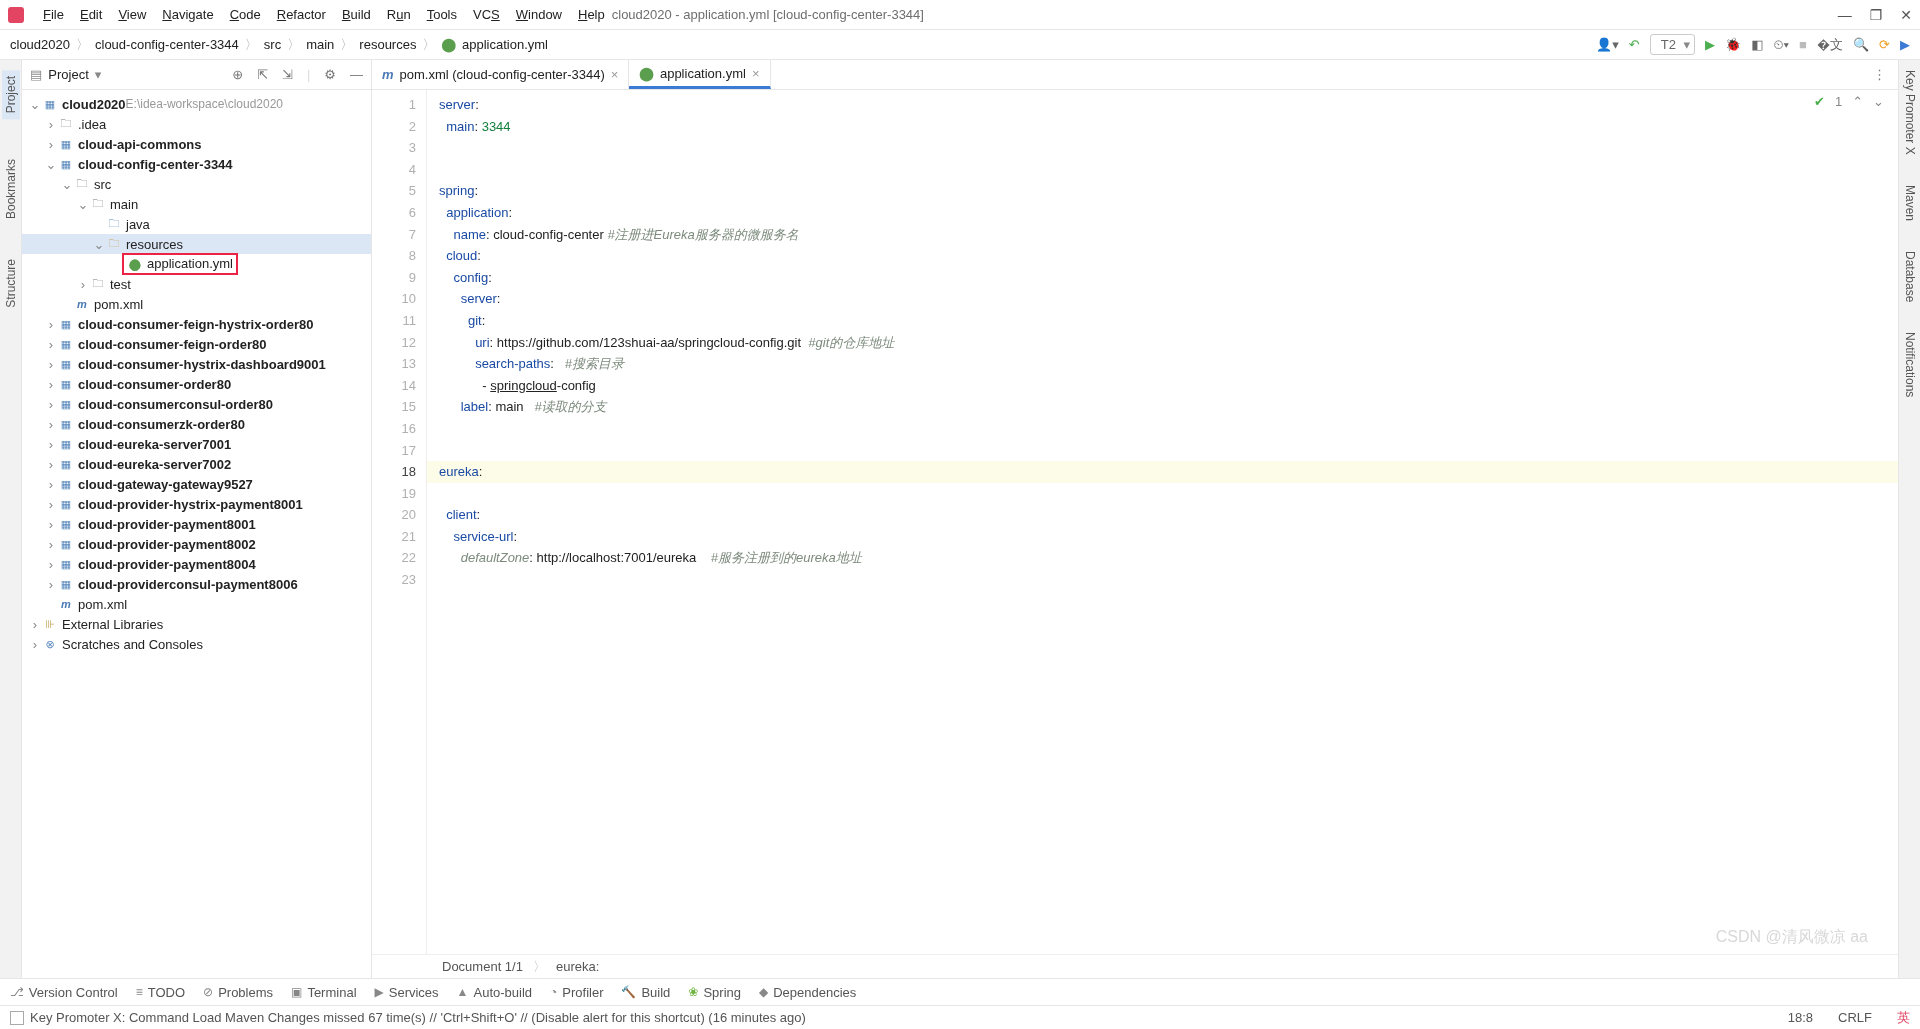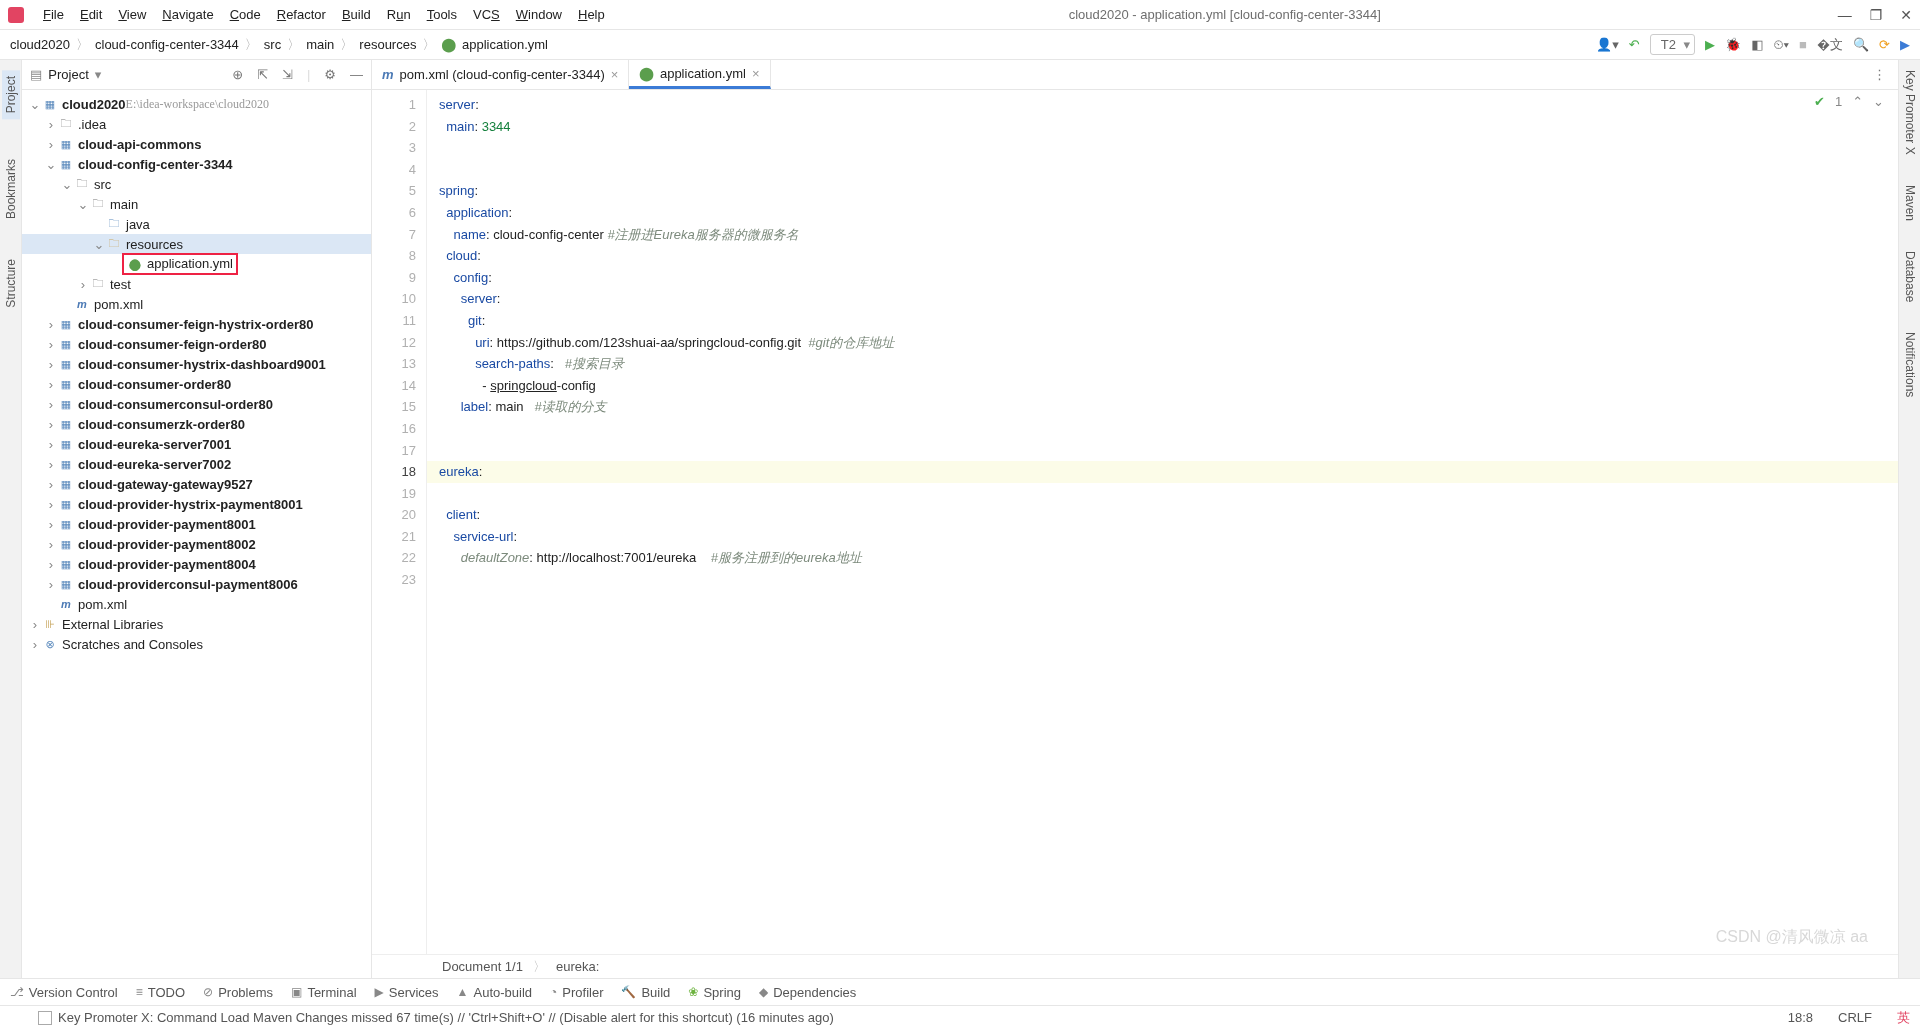--- a/index.html
+++ b/index.html
@@ -2,21 +2,21 @@
 <html><head>
 <meta charset="utf-8">
 <style>
 * { margin:0; padding:0; box-sizing:border-box; font-family:"Segoe UI",Arial,sans-serif; font-size:13px; }
 body { width:1920px; height:1029px; background:#fff; overflow:hidden; color:#222; }
 .titlebar { height:30px; display:flex; align-items:center; padding:0 8px; border-bottom:1px solid #e6e6e6; }
 .titlebar .logo { width:16px; height:16px; background:#e24462; border-radius:3px; margin-right:12px; }
 .menu { display:flex; gap:2px; }
 .menu span { padding:4px 7px; cursor:pointer; }
 .menu span u { text-decoration:underline; }
-.title-center { flex:1; text-align:center; color:#6e6e6e; }
+.title-center { flex:1; text-align:left; color:#6e6e6e; }
 .winbtns { display:flex; gap:18px; color:#555; }
 .winbtns span { cursor:pointer; font-size:14px; }
 .toolbar { height:30px; display:flex; align-items:center; padding:0 10px; border-bottom:1px solid #e6e6e6; justify-content:space-between; }
 .breadcrumb { display:flex; align-items:center; gap:3px; color:#222; }
 .breadcrumb .sep { color:#aaa; margin:0 3px; }
 .breadcrumb .yaml-ic { color:#5b9e4d; font-weight:bold; margin-right:3px; }
 .tool-right { display:flex; align-items:center; gap:10px; color:#666; }
 .tool-right .ic { cursor:pointer; }
 .run-combo { border:1px solid #ccc; border-radius:3px; padding:2px 18px 2px 10px; position:relative; }
 .run-combo::after { content:"▾"; position:absolute; right:4px; top:2px; color:#888; }
@@ -33,21 +33,21 @@
 .pane-header .hic { color:#777; cursor:pointer; margin-left:8px; }
 .tree { flex:1; overflow:auto; padding:4px 0; }
 .tree .row { display:flex; align-items:center; height:20px; padding:0 6px; cursor:pointer; white-space:nowrap; }
 .tree .row.selected { background:#dbe7f5; }
 .tree .chev { width:14px; display:inline-block; text-align:center; color:#888; }
 .tree .ind { display:inline-block; }
 .tree .ic { width:16px; height:16px; display:inline-flex; align-items:center; justify-content:center; margin-right:4px; font-size:11px; }
 .tree .folder { color:#777; }
 .tree .module { color:#5b8abd; }
 .tree .bold { font-weight:bold; }
-.tree .dim { color:#999; font-size:12px;font-family:Liberation Serif, serif; }
+.tree .dim { color:#999; font-size:12px; }
 .tree .yaml { color:#5b9e4d; font-weight:bold; }
 .tree .maven { color:#4c7ab5; font-weight:bold; font-style:italic; }
 .tree .highlighted { border:2px solid #e24; padding:1px 3px; }
 .editor-area { flex:1; display:flex; flex-direction:column; position:relative; }
 .tabs { height:30px; display:flex; align-items:stretch; border-bottom:1px solid #e6e6e6; }
 .tab { display:flex; align-items:center; padding:0 10px; border-right:1px solid #e6e6e6; gap:6px; cursor:pointer; position:relative; }
 .tab.active { border-bottom:3px solid #3b7bd6; }
 .tab .close { color:#999; font-size:13px; }
 .tab .mic { color:#4c7ab5; font-weight:bold; font-style:italic; }
 .tab .yic { color:#5b9e4d; font-weight:bold; }
@@ -65,21 +65,21 @@
 .insp { position:absolute; top:4px; right:14px; display:flex; align-items:center; gap:10px; color:#888; font-size:12px; }
 .insp .ok { color:#4caf50; }
 .crumb-bar { height:24px; border-top:1px solid #eee; display:flex; align-items:center; padding:0 70px; color:#555; gap:10px; }
 .crumb-bar .sep { color:#bbb; }
 .rightrail { width:22px; background:#f2f2f2; border-left:1px solid #e6e6e6; display:flex; flex-direction:column; align-items:center; padding-top:10px; gap:30px; }
 .rightrail .vtext { writing-mode:vertical-rl; font-size:12px; color:#555; cursor:pointer; white-space:nowrap; }
 .bottombar { height:27px; border-top:1px solid #e6e6e6; display:flex; align-items:center; padding:0 10px; gap:18px; color:#555; }
 .bottombar .item { display:flex; align-items:center; gap:5px; cursor:pointer; }
 .bottombar .ic { color:#888; font-size:12px; }
 .statusbar { height:24px; border-top:1px solid #e6e6e6; display:flex; align-items:center; padding:0 10px; color:#555; justify-content:space-between; }
-.statusbar .left { display:flex; align-items:center; gap:6px;margin-left:28px; }
+.statusbar .left { display:flex; align-items:center; gap:6px; }
 .statusbar .right { display:flex; align-items:center; gap:25px; }
 .watermark { position:absolute; right:30px; bottom:30px; color:#d8d8d8; font-size:16px; font-family:sans-serif; }
 </style>
 </head>
 <body>
 
 <div class="titlebar">
   <div class="logo"></div>
   <div class="menu">
     <span><u>F</u>ile</span>

